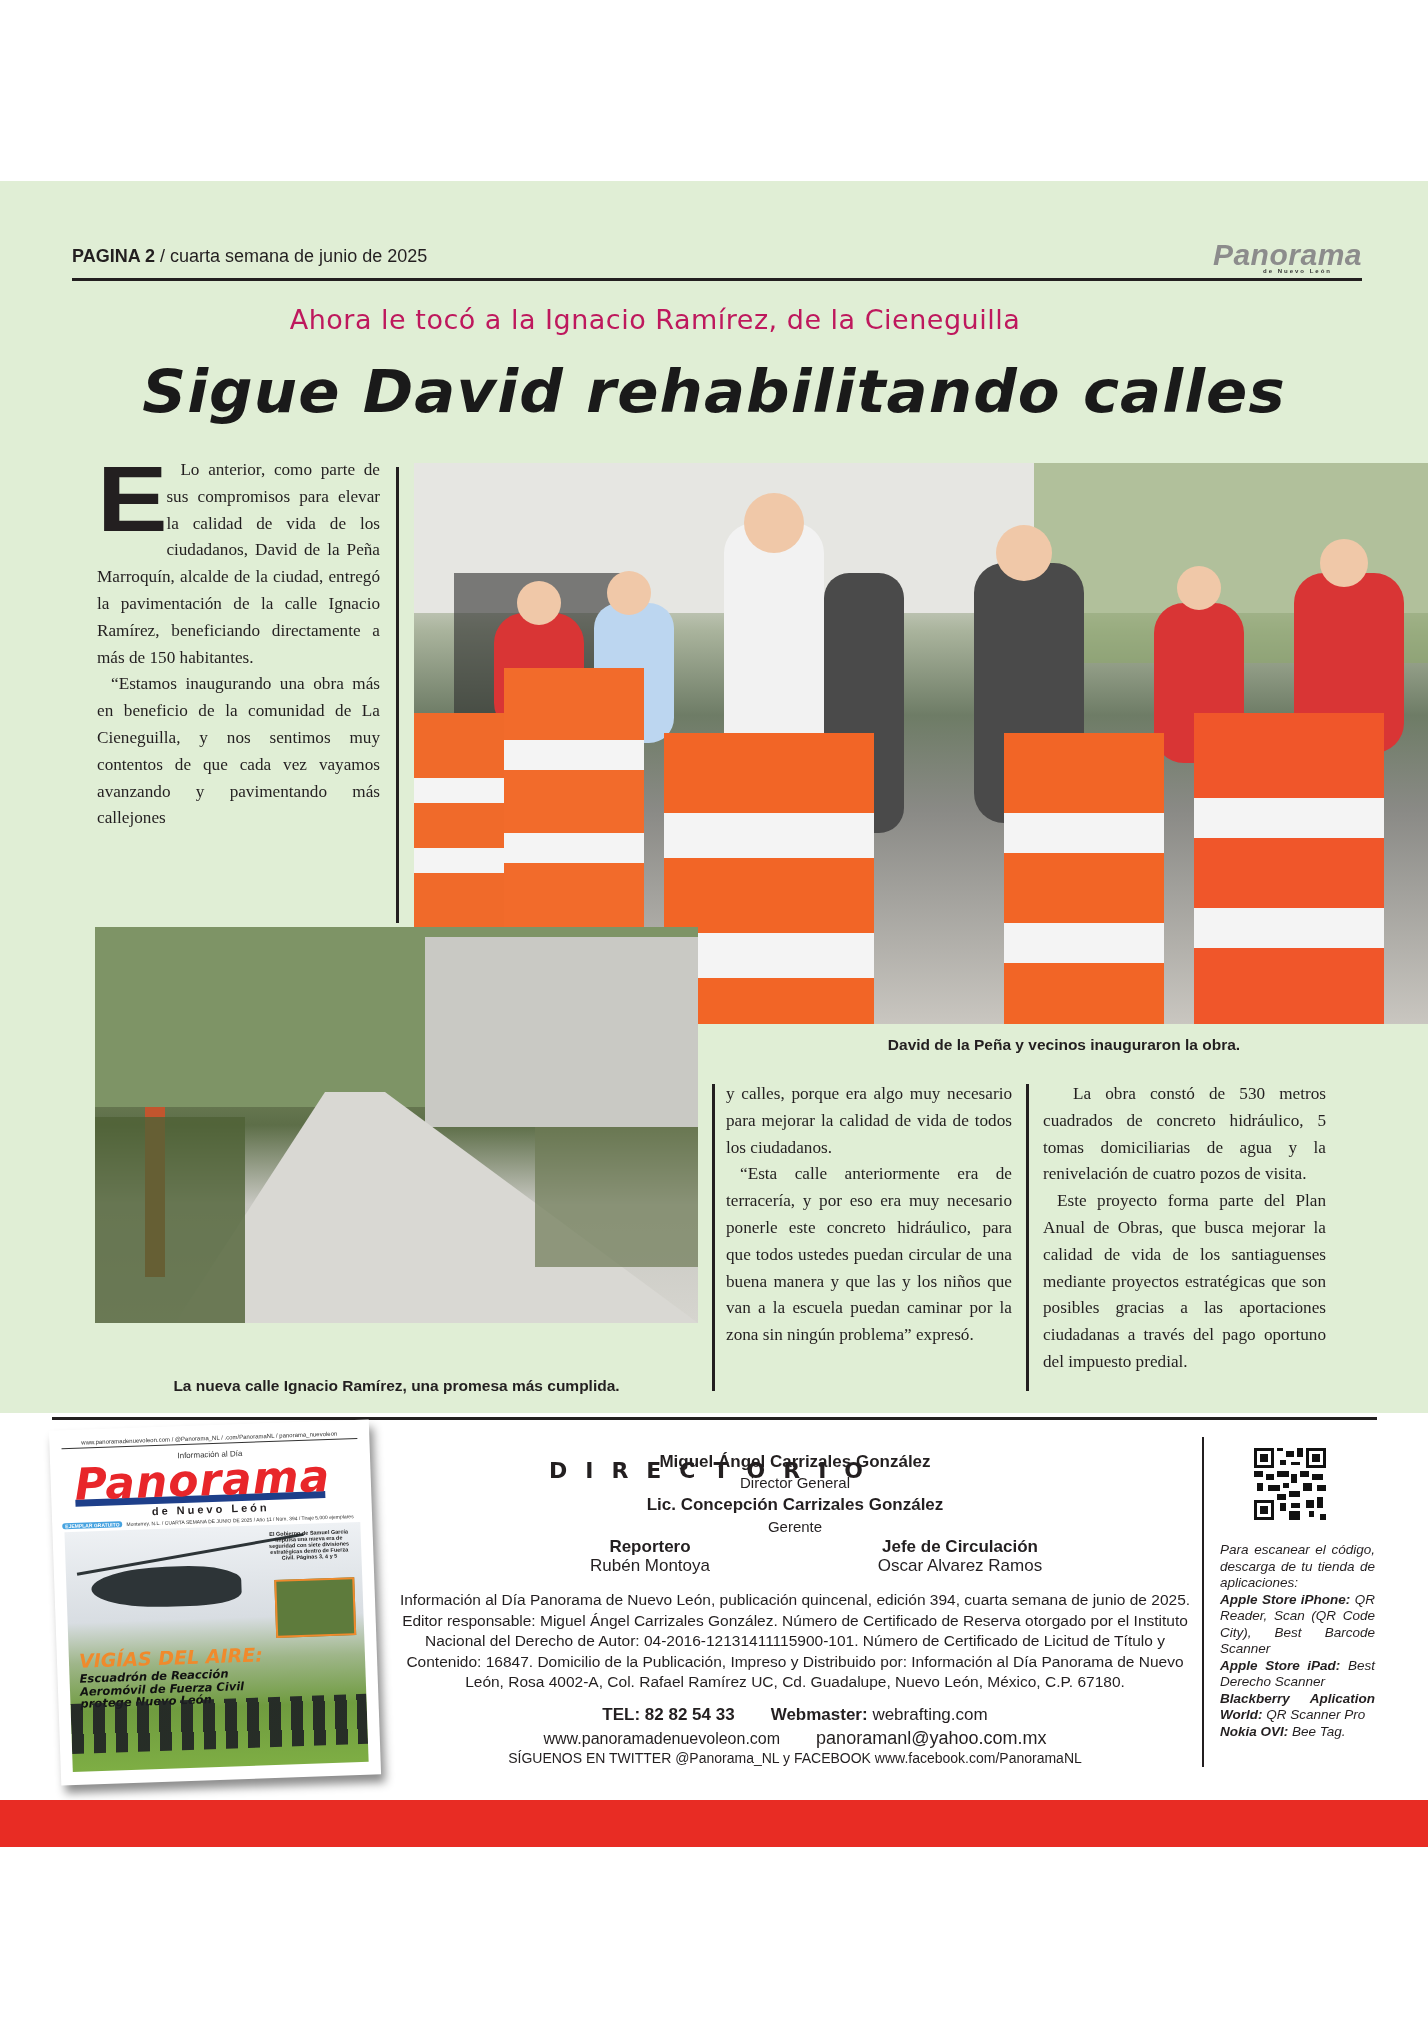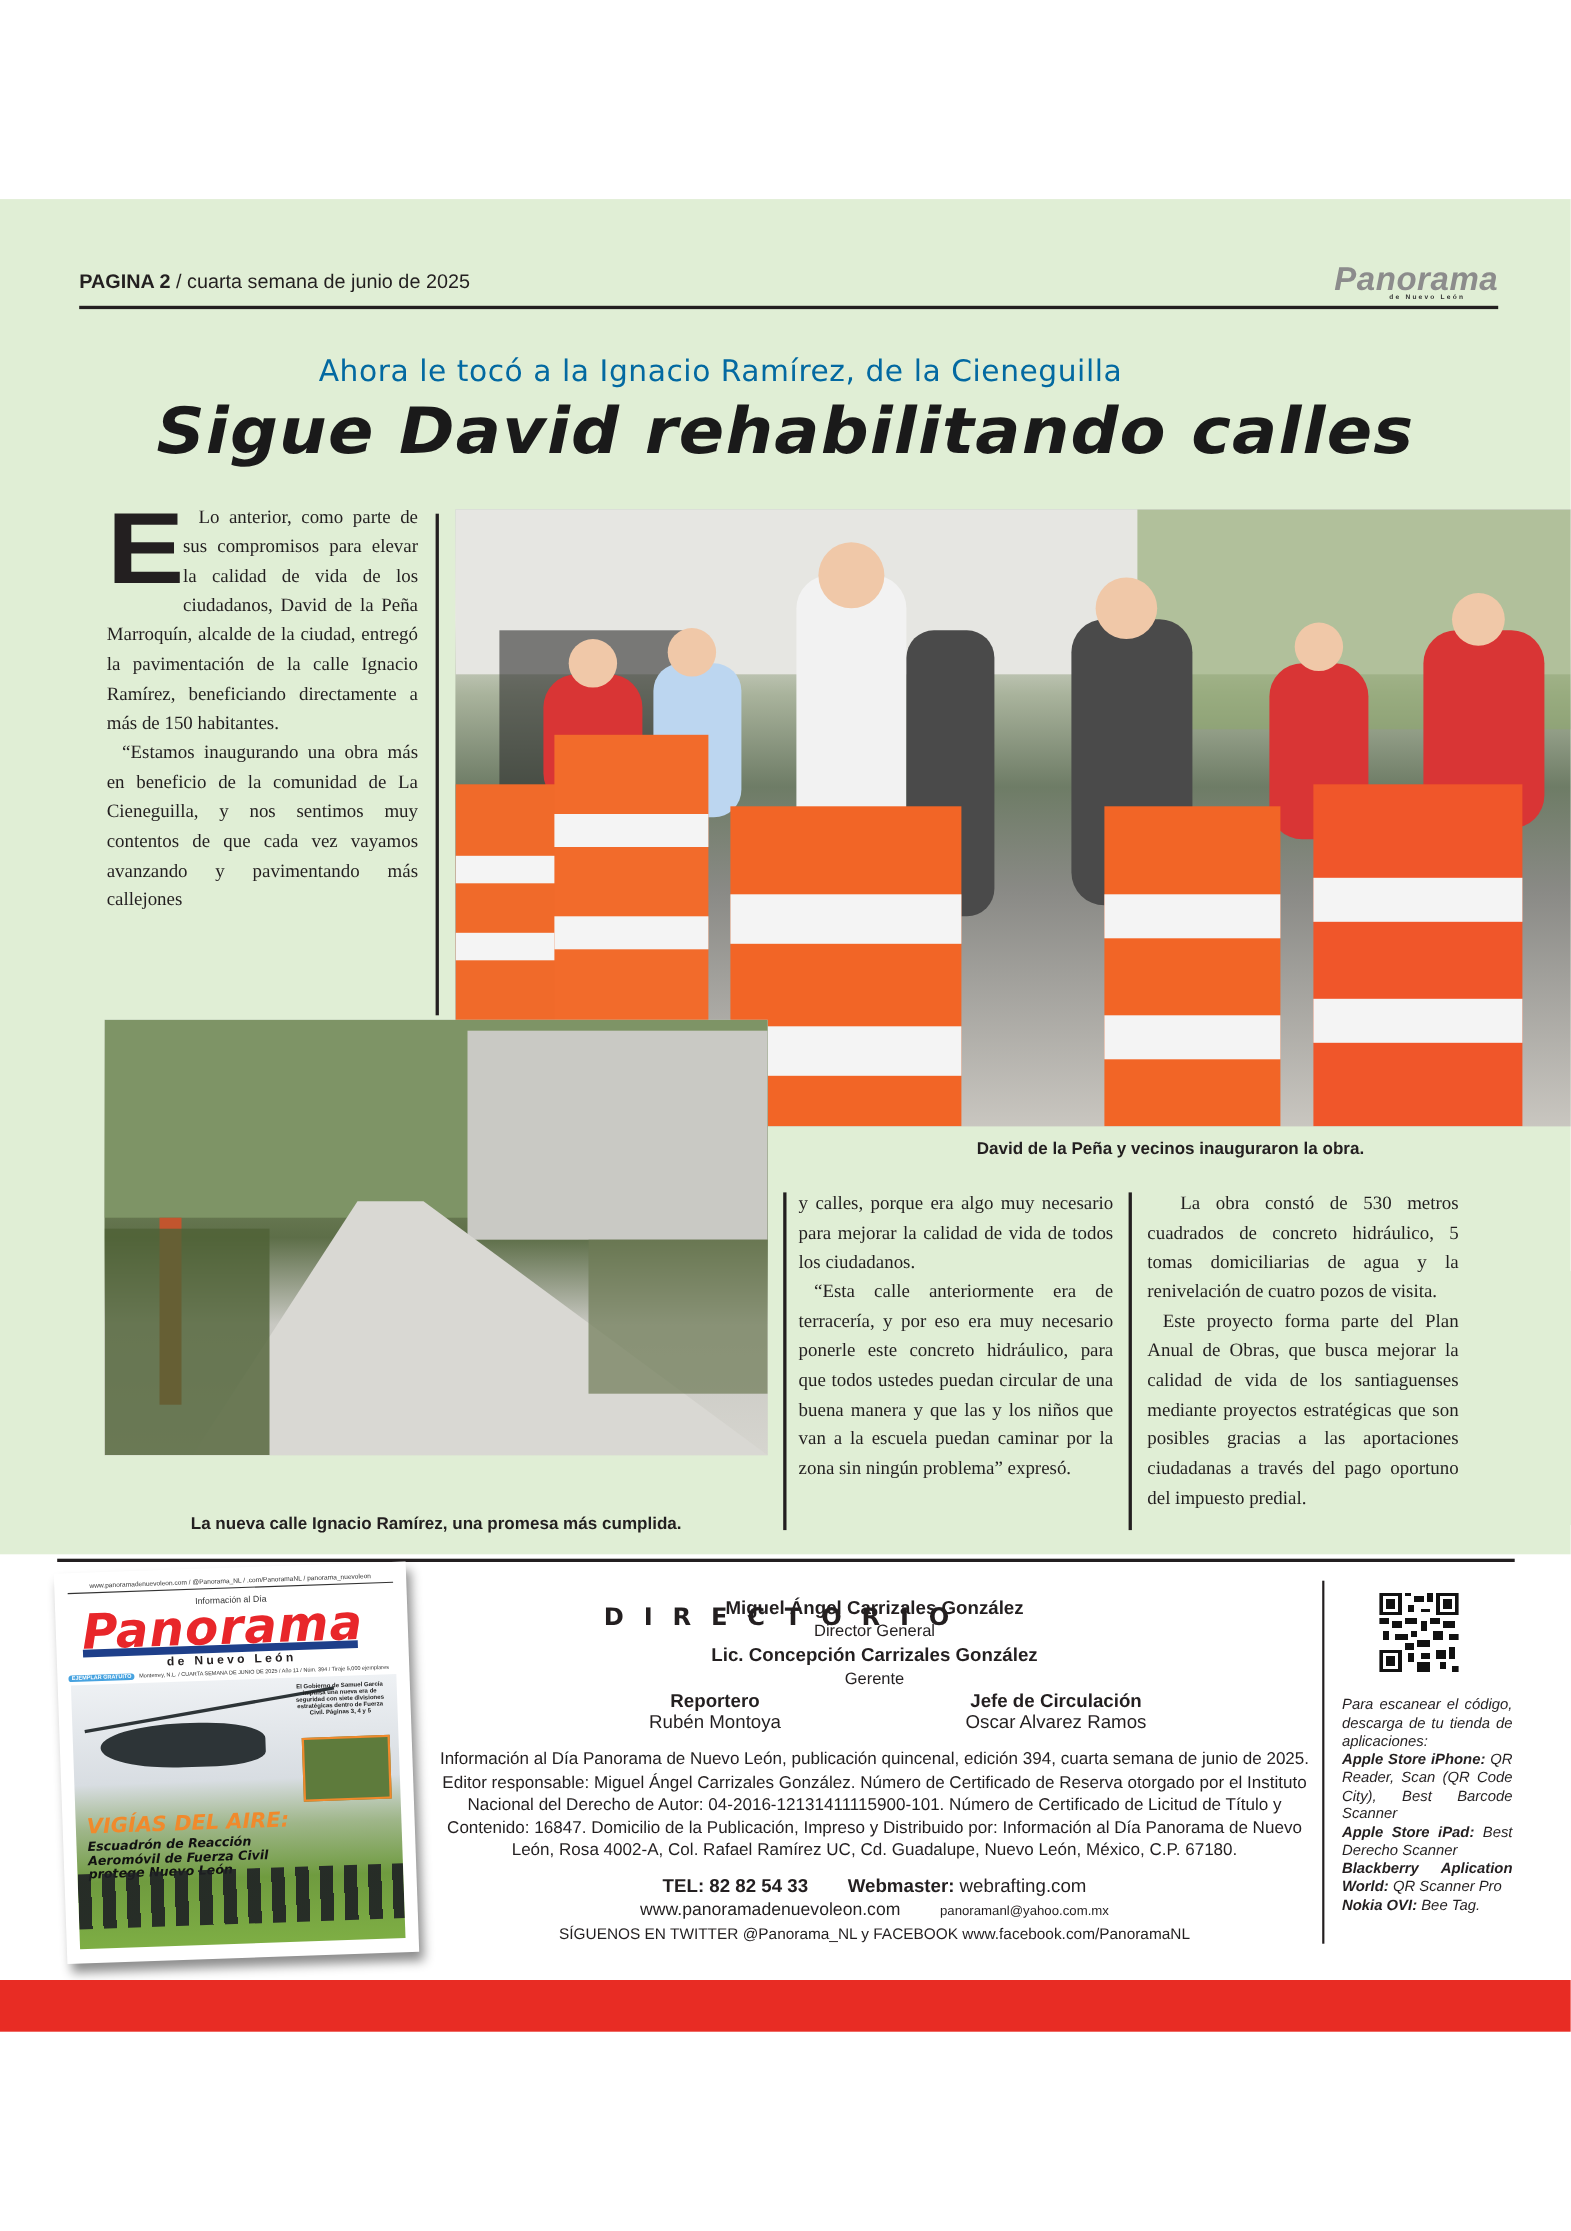--- a/index.html
+++ b/index.html
@@ -11,21 +11,21 @@
   
   .page-header { position: absolute; left: 72px; top: 242px; width: 1290px; height: 40px; }
   .page-label { position: absolute; left: 0; top: 4px; font-family: "Liberation Sans", sans-serif; font-size: 18px; color: #231f20; }
   .page-label b { font-weight: bold; }
   .brand-logo { position: absolute; right: 0; top: 0; text-align: right; }
   .brand-logo .brand-name { display: block; font-family: "Liberation Sans", sans-serif; font-weight: bold; font-style: italic; font-size: 30px; color: #8c8c8c; letter-spacing: 0.5px; line-height: 26px; }
   .brand-logo .brand-sub { display: block; font-family: "Liberation Sans", sans-serif; font-weight: bold; font-size: 6px; letter-spacing: 2px; color: #333; margin-right: 30px; }
   .header-rule { position: absolute; left: 72px; top: 278px; width: 1290px; height: 3px; background: #231f20; }
 
   
-  .kicker { position: absolute; left: 0; width: 1310px; top: 322px; text-align: center; font-family: "DejaVu Sans", sans-serif; font-size: 27px; color: #0369a1; letter-spacing: 0.5px; }
+  .kicker { position: absolute; left: 0; width: 1310px; top: 304px; text-align: center; font-family: "DejaVu Sans", sans-serif; font-size: 27px; color: #be185d; letter-spacing: 0.5px; }
   .headline { position: absolute; left: 0; width: 1428px; top: 358px; text-align: center; font-family: "DejaVu Sans", sans-serif; font-weight: bold; font-style: italic; font-size: 58px; color: #1a1a1a; letter-spacing: 1px; transform: scaleX(1.05); }
 
   
   .col-text { position: absolute; font-size: 17.2px; line-height: 26.8px; text-align: justify; color: #231f20; }
   .col-text p { text-indent: 0; }
   .col-text p.ind { text-indent: 14px; }
   .col-1 { left: 97px; top: 457px; width: 283px; }
   .dropcap { float: left; font-family: "Liberation Sans", sans-serif; font-weight: bold; font-size: 92px; line-height: 72px; height: 76px; margin: 6px 8px 0 0; color: #231f20; transform: scaleX(1.15); transform-origin: left; }
   .col1-rule { position: absolute; left: 396px; top: 467px; width: 3px; height: 456px; background: #231f20; }
 
@@ -51,21 +51,21 @@
   .dir-role { font-size: 15px; }
   .dir-pair { position: absolute; font-family: "Liberation Sans", sans-serif; text-align: center; color: #231f20; }
   .dir-pair .t { font-weight: bold; font-size: 17px; line-height: 19px; }
   .dir-pair .v { font-size: 17px; line-height: 19px; }
   .dir-legal { position: absolute; left: 390px; top: 1590px; width: 810px; font-family: "Liberation Sans", sans-serif; font-size: 15.5px; line-height: 20.5px; text-align: center; color: #231f20; }
   .dir-contact { position: absolute; left: 390px; width: 810px; font-family: "Liberation Sans", sans-serif; text-align: center; color: #231f20; }
   .tel-row { top: 1705px; font-size: 17px; }
   .tel-row .tel { font-weight: bold; margin-right: 36px; }
   .tel-row .wm b { font-weight: bold; }
   .web-row { top: 1728px; font-size: 16px; }
-  .web-row .mail { font-size: 12px; margin-left: 36px; }
+  .web-row .mail { font-size: 18px; margin-left: 36px; }
   .social-row { top: 1750px; font-size: 14px; }
 
   .qr-rule { position: absolute; left: 1202px; top: 1437px; width: 2px; height: 330px; background: #231f20; }
   .qr { position: absolute; left: 1254px; top: 1448px; width: 72px; height: 72px; }
   .qr-text { position: absolute; left: 1220px; top: 1542px; width: 155px; font-family: "Liberation Sans", sans-serif; font-size: 13.5px; line-height: 16.5px; font-style: italic; color: #231f20; text-align: justify; }
   .qr-text b { font-weight: bold; }
 
   
   .cover-wrap { position: absolute; left: 55px; top: 1425px; width: 320px; height: 355px; transform: rotate(-2deg); background: #ffffff; box-shadow: 4px 8px 10px rgba(0,0,0,0.45); }
   .cover-top { position: absolute; left: 12px; top: 10px; width: 296px; font-family: "Liberation Sans", sans-serif; font-size: 6px; color: #333; text-align: center; border-bottom: 1px solid #333; padding-bottom: 2px; }

